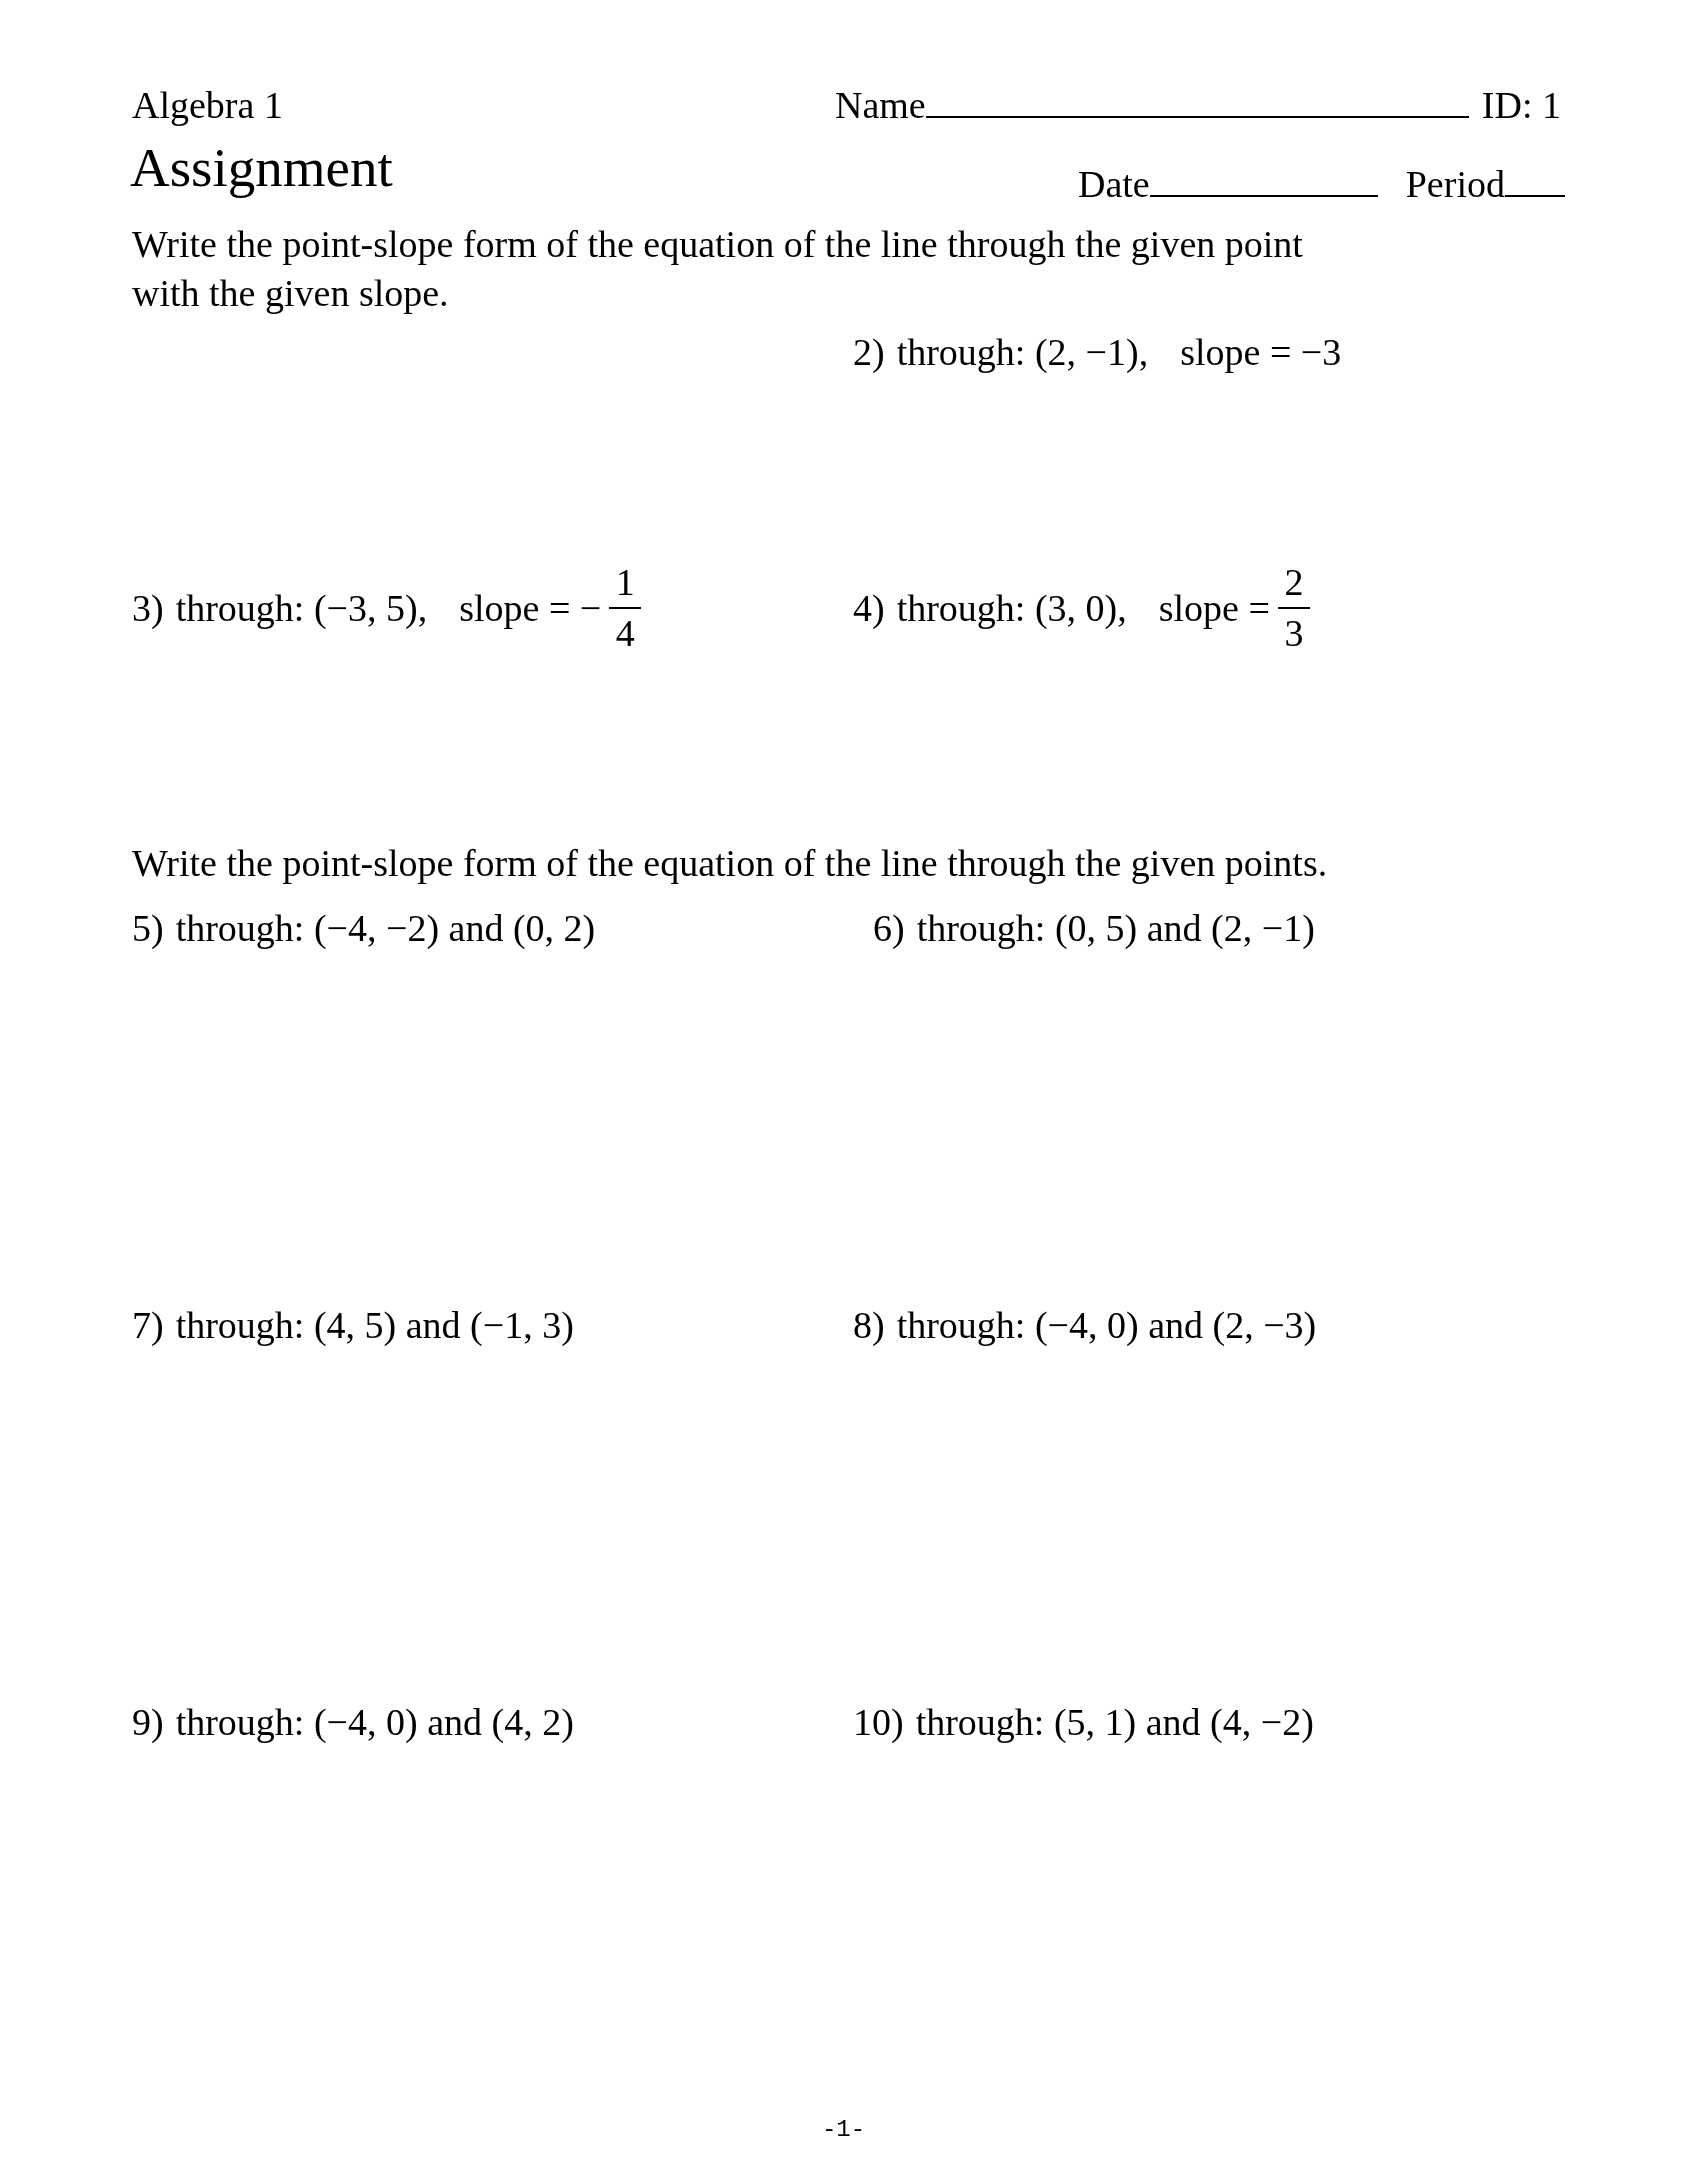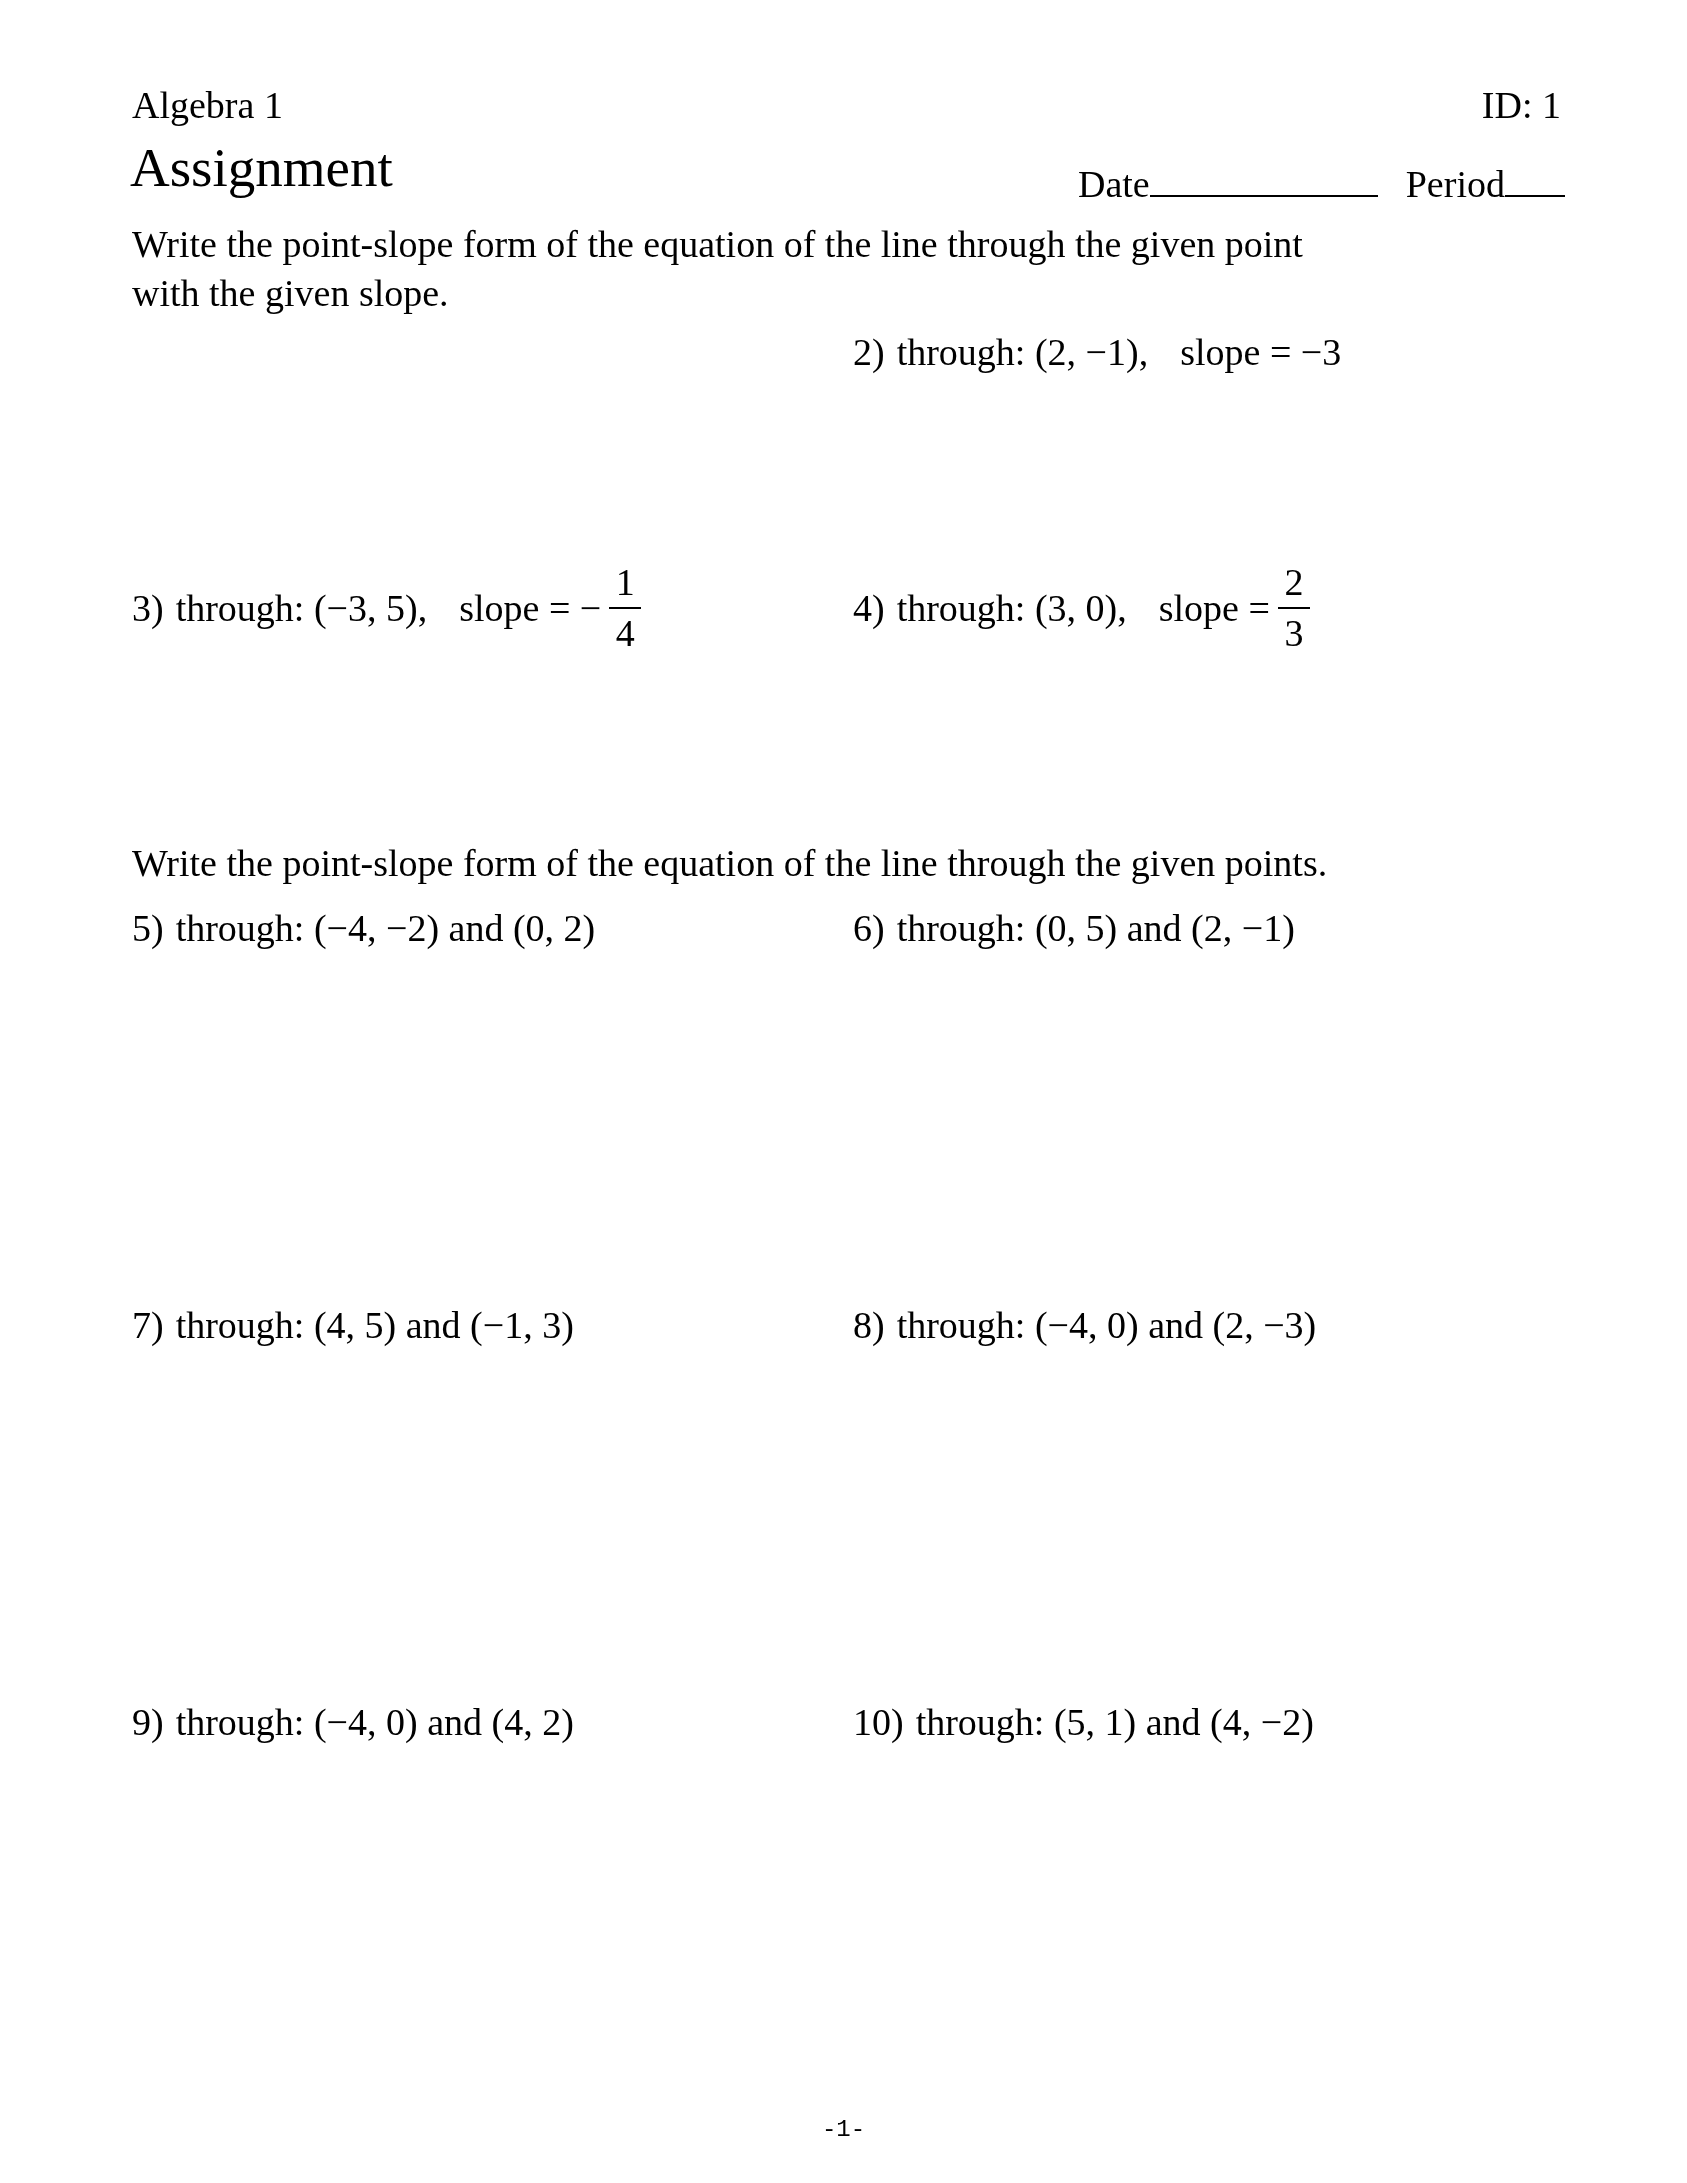--- a/index.html
+++ b/index.html
@@ -59,20 +59,23 @@
     left: 0;
   }
 </style>
 </head>
 <body>
 
 <div class="page">
 
   <div class="abs body-text" style="left:132px; top:81px;">Algebra 1</div>
 
+  <div class="abs body-text" style="left:835px; top:81px;">
+    <span>Name</span><span class="blank" style="width:543px;"></span>
+  </div>
 
   <div class="abs body-text" style="right:126px; top:81px;">ID: 1</div>
 
   <div class="abs title-text" style="left:130px; top:136px;">Assignment</div>
 
   <div class="abs body-text" style="left:1078px; top:160px;">
     <span>Date</span><span class="blank" style="width:228px;"></span><span style="margin-left:28px;">Period</span><span class="blank" style="width:60px;"></span>
   </div>
 
   <div class="abs body-text" style="left:132px; top:220px; width:1244px; white-space:normal;">Write the point-slope form of the equation of the line through the given point with the given slope.</div>
@@ -101,21 +104,21 @@
       <span class="fden">3</span>
     </span>
   </div>
 
   <div class="abs body-text" style="left:132px; top:839px; width:1389px; white-space:normal;">Write the point-slope form of the equation of the line through the given points.</div>
 
   <div class="abs body-text prob-line" style="left:132px; top:904px;">
     <span class="prob-num">5)</span><span class="gap-sm">through: (−4, −2) and (0, 2)</span>
   </div>
 
-  <div class="abs body-text prob-line" style="left:853px; top:904px;">
+  <div class="abs body-text prob-line" style="left:873px; top:904px;">
     <span class="prob-num">6)</span><span class="gap-sm">through: (0, 5) and (2, −1)</span>
   </div>
 
   <div class="abs body-text prob-line" style="left:132px; top:1301px;">
     <span class="prob-num">7)</span><span class="gap-sm">through: (4, 5) and (−1, 3)</span>
   </div>
 
   <div class="abs body-text prob-line" style="left:853px; top:1301px;">
     <span class="prob-num">8)</span><span class="gap-sm">through: (−4, 0) and (2, −3)</span>
   </div>

